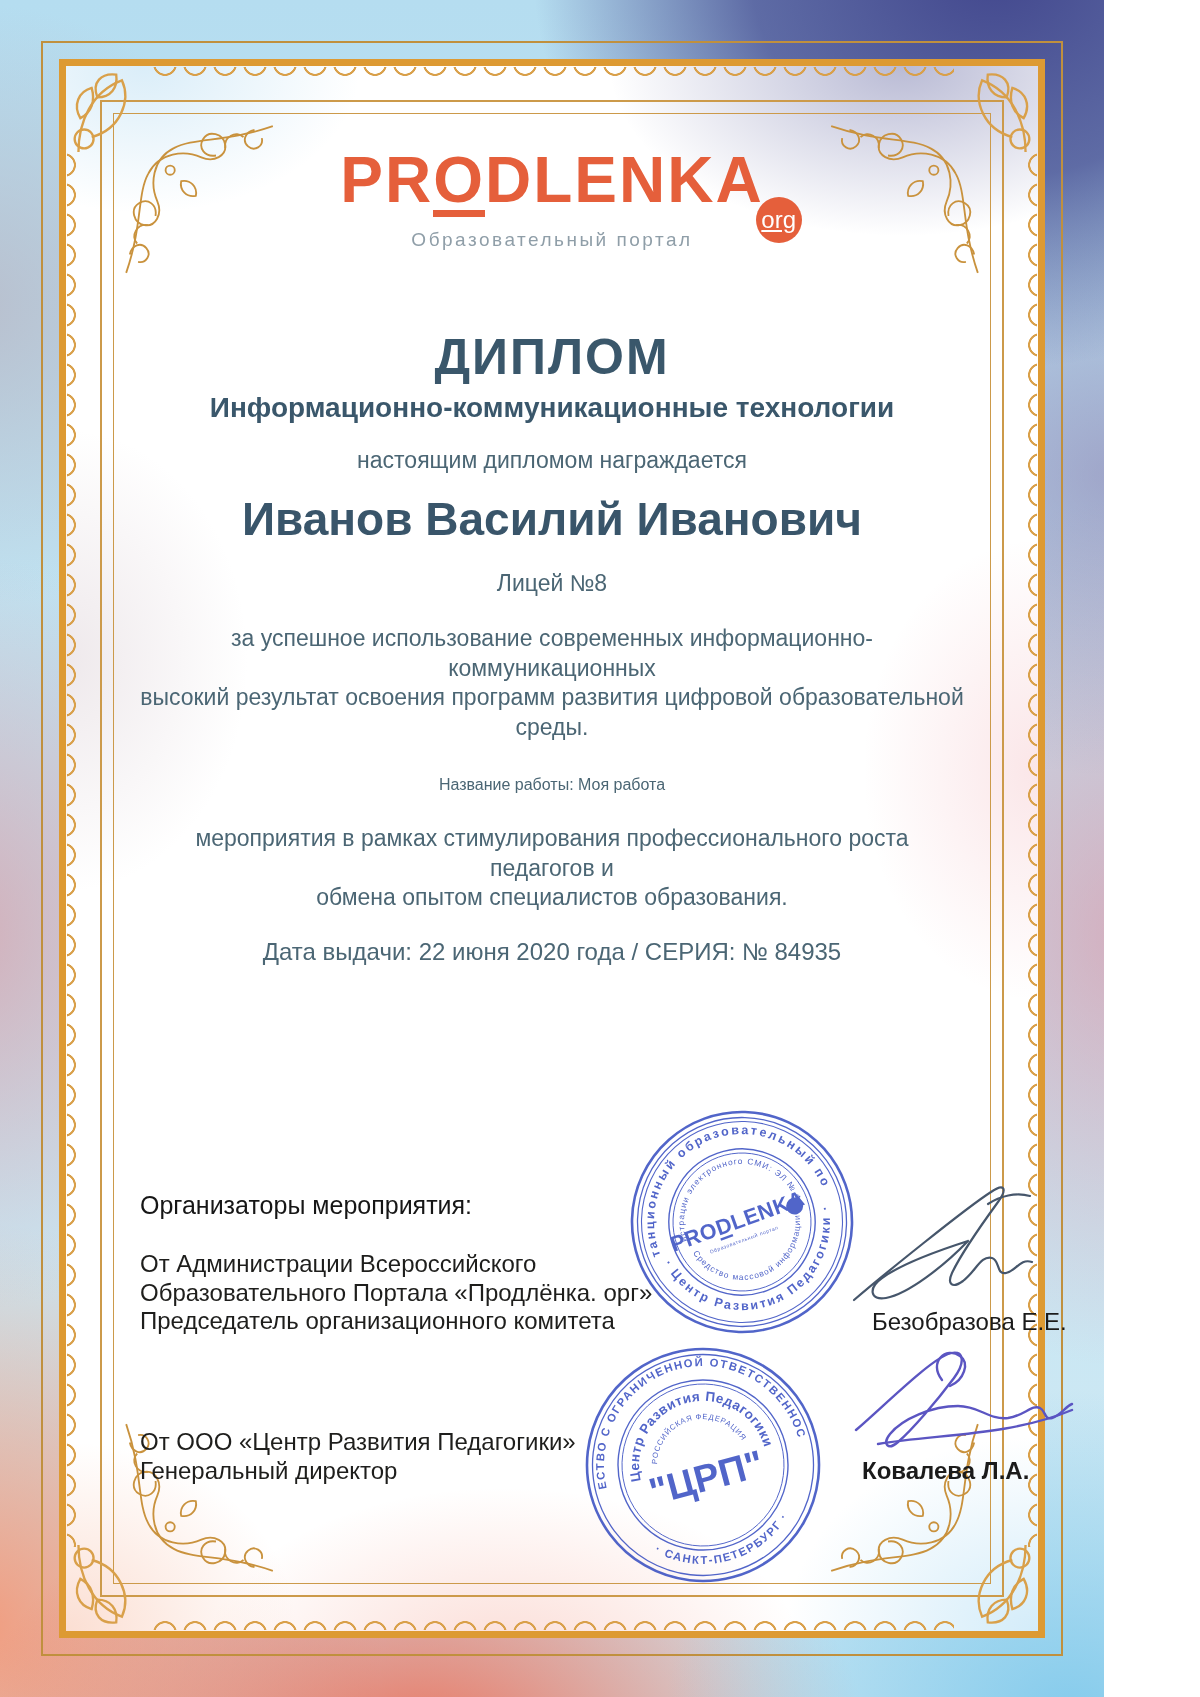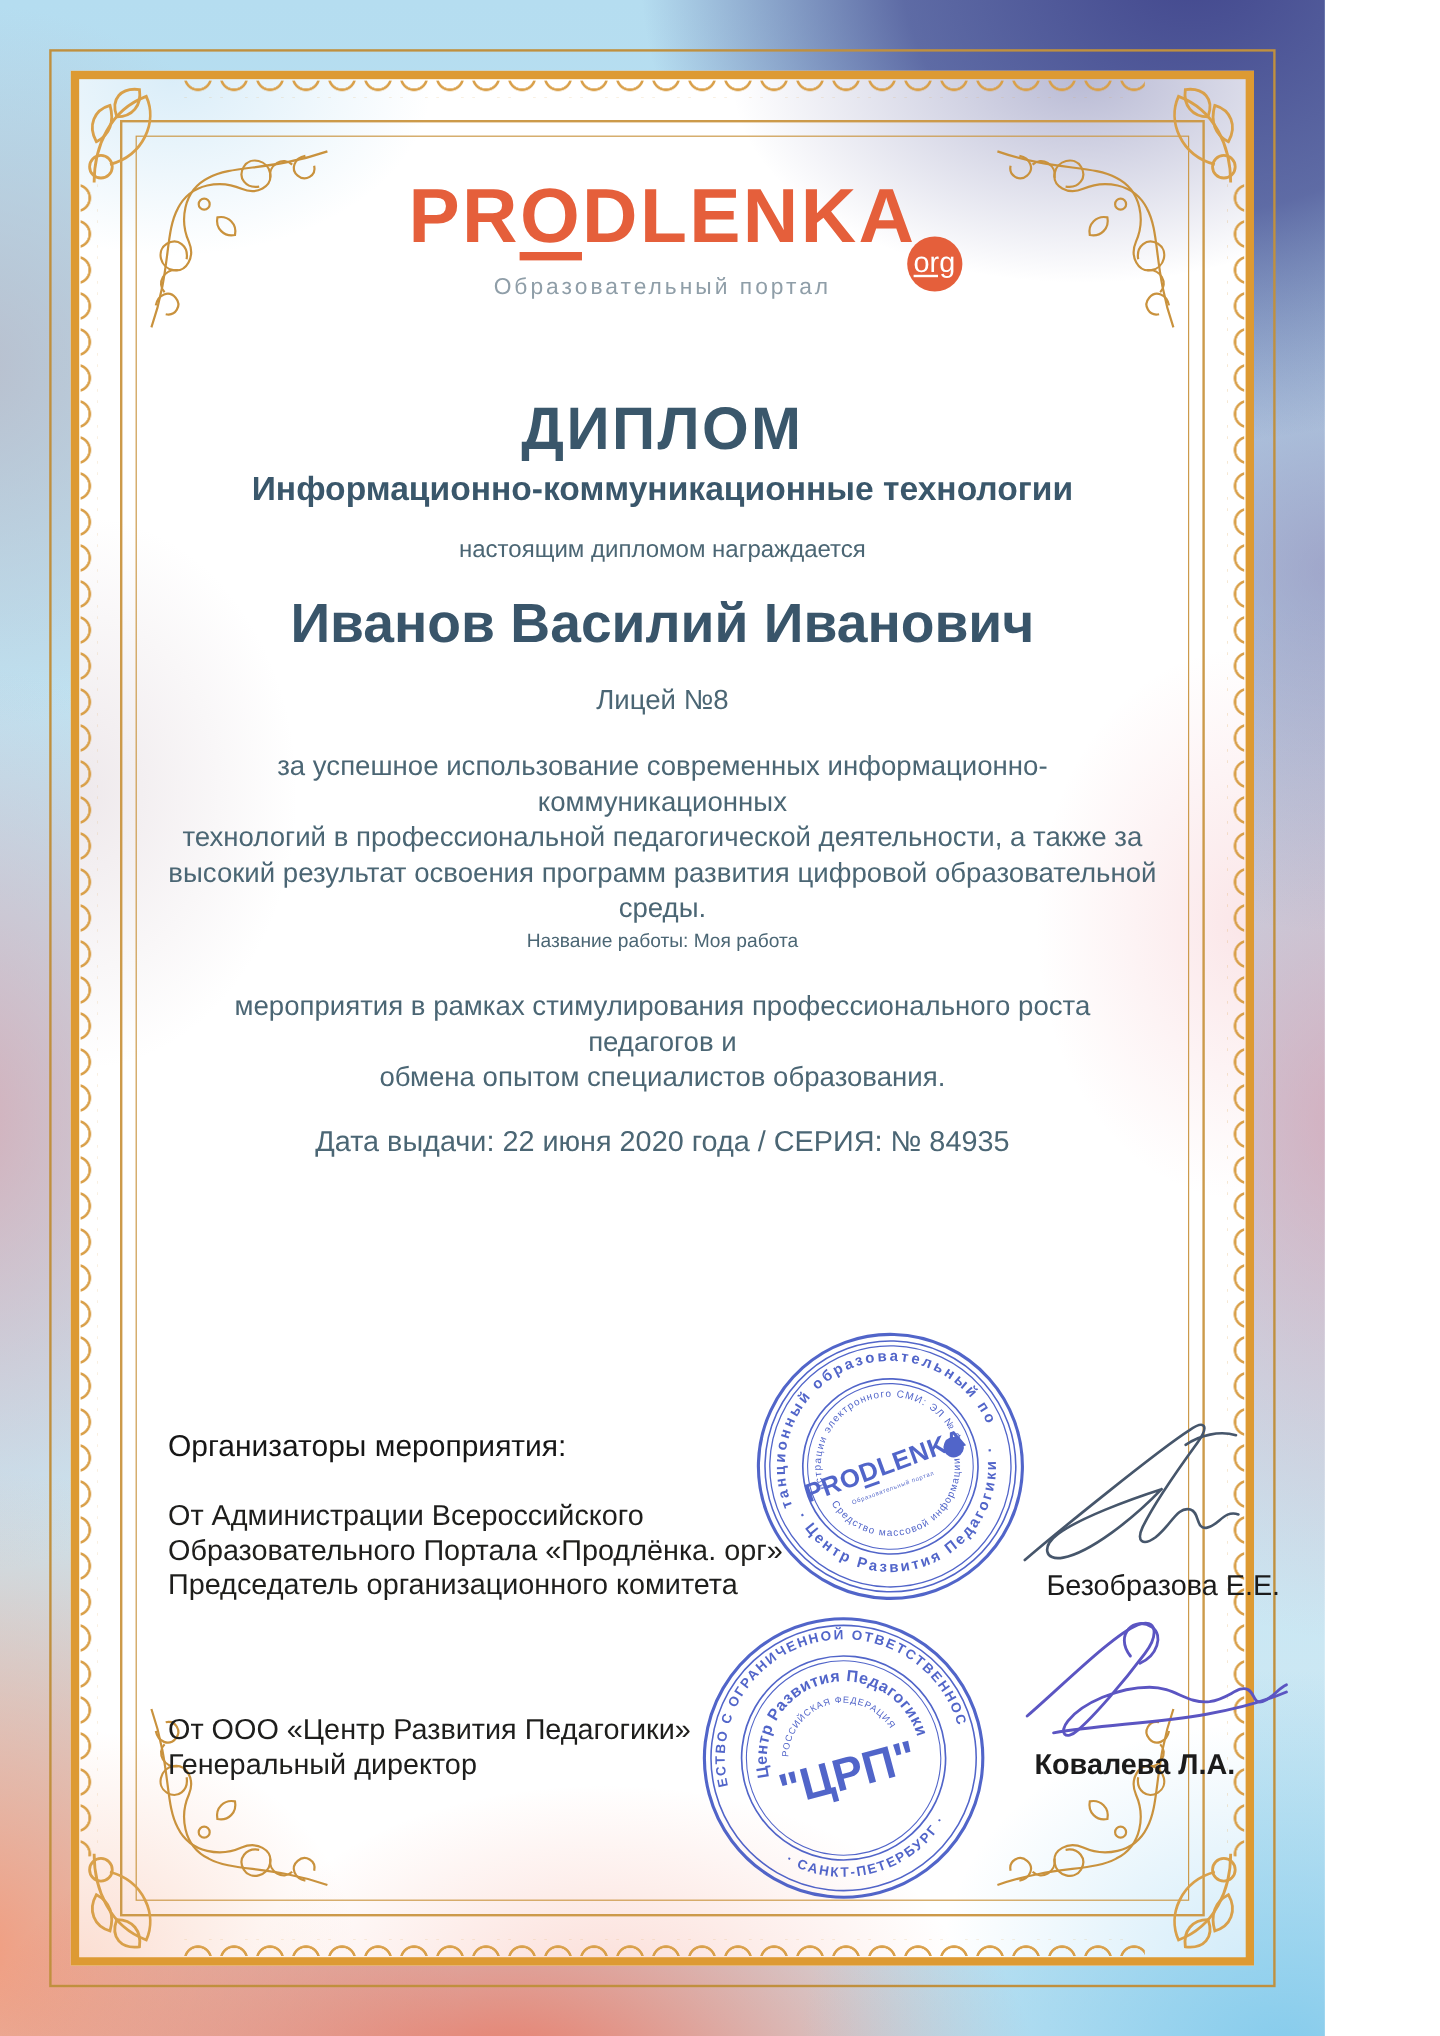--- a/index.html
+++ b/index.html
@@ -40,21 +40,21 @@
   .fl-bl{left:117px;bottom:117px;transform:scaleY(-1);} .fl-br{right:117px;bottom:117px;transform:scale(-1,-1);}
   .abs{position:absolute;left:140px;right:140px;text-align:center;z-index:5;}
   .left{text-align:left;right:auto;}
   .logo{top:148px;}
   .brand{position:relative;display:inline-block;font-size:64px;font-weight:bold;color:#e55f3b;letter-spacing:2px;line-height:1;}
   .brand .o{display:inline-block;border-bottom:7px solid #e55f3b;line-height:.92;}
   .badge{position:absolute;right:-38px;bottom:-26px;width:46px;height:46px;border-radius:50%;background:#e55f3b;color:#fff;font-size:24px;font-weight:normal;letter-spacing:0;display:flex;align-items:center;justify-content:center;text-decoration:underline;}
   .tagline{margin-top:12px;font-size:19px;color:#8f9ea8;letter-spacing:2.5px;}
   .title{top:311px;font-size:50px;font-weight:bold;color:#3a576b;letter-spacing:2px;margin-top:17px;}
   .subject{top:392px;font-size:28px;font-weight:bold;color:#3a576b;}
-  .intro{top:447px;font-size:20px;color:#4b6674;}
+  .intro{top:447px;font-size:23px;color:#4b6674;}
   .name{top:492px;font-size:46px;font-weight:bold;color:#39556a;}
   .school{top:570px;font-size:23px;color:#4b6674;}
   .para{font-size:23px;color:#4b6674;}
   .para div{line-height:29.5px;}
   .ach{top:624px;}
   .work{top:776px;font-size:16px;color:#4b6674;}
   .note{top:824px;}
   .issue{top:938px;font-size:24px;color:#4b6674;}
   .orghead{top:1191px;font-size:25px;color:#161616;}
   .orgblock{font-size:24px;color:#1e1e1c;}
@@ -171,21 +171,20 @@
   </div>
 
   <div class="abs title">ДИПЛОМ</div>
   <div class="abs subject">Информационно-коммуникационные технологии</div>
   <div class="abs intro">настоящим дипломом награждается</div>
   <div class="abs name">Иванов Василий Иванович</div>
   <div class="abs school">Лицей №8</div>
 
   <div class="abs para ach">
     <div>за успешное использование современных информационно-коммуникационных</div>
-    <div>технологий в профессиональной педагогической деятельности, а также за</div>
     <div>высокий результат освоения программ развития цифровой образовательной</div>
     <div>среды.</div>
   </div>
   <div class="abs work">Название работы: Моя работа</div>
   <div class="abs para note">
     <div>мероприятия в рамках стимулирования профессионального роста педагогов и</div>
     <div>обмена опытом специалистов образования.</div>
   </div>
   <div class="abs issue">Дата выдачи: 22 июня 2020 года / СЕРИЯ: № 84935</div>
 

